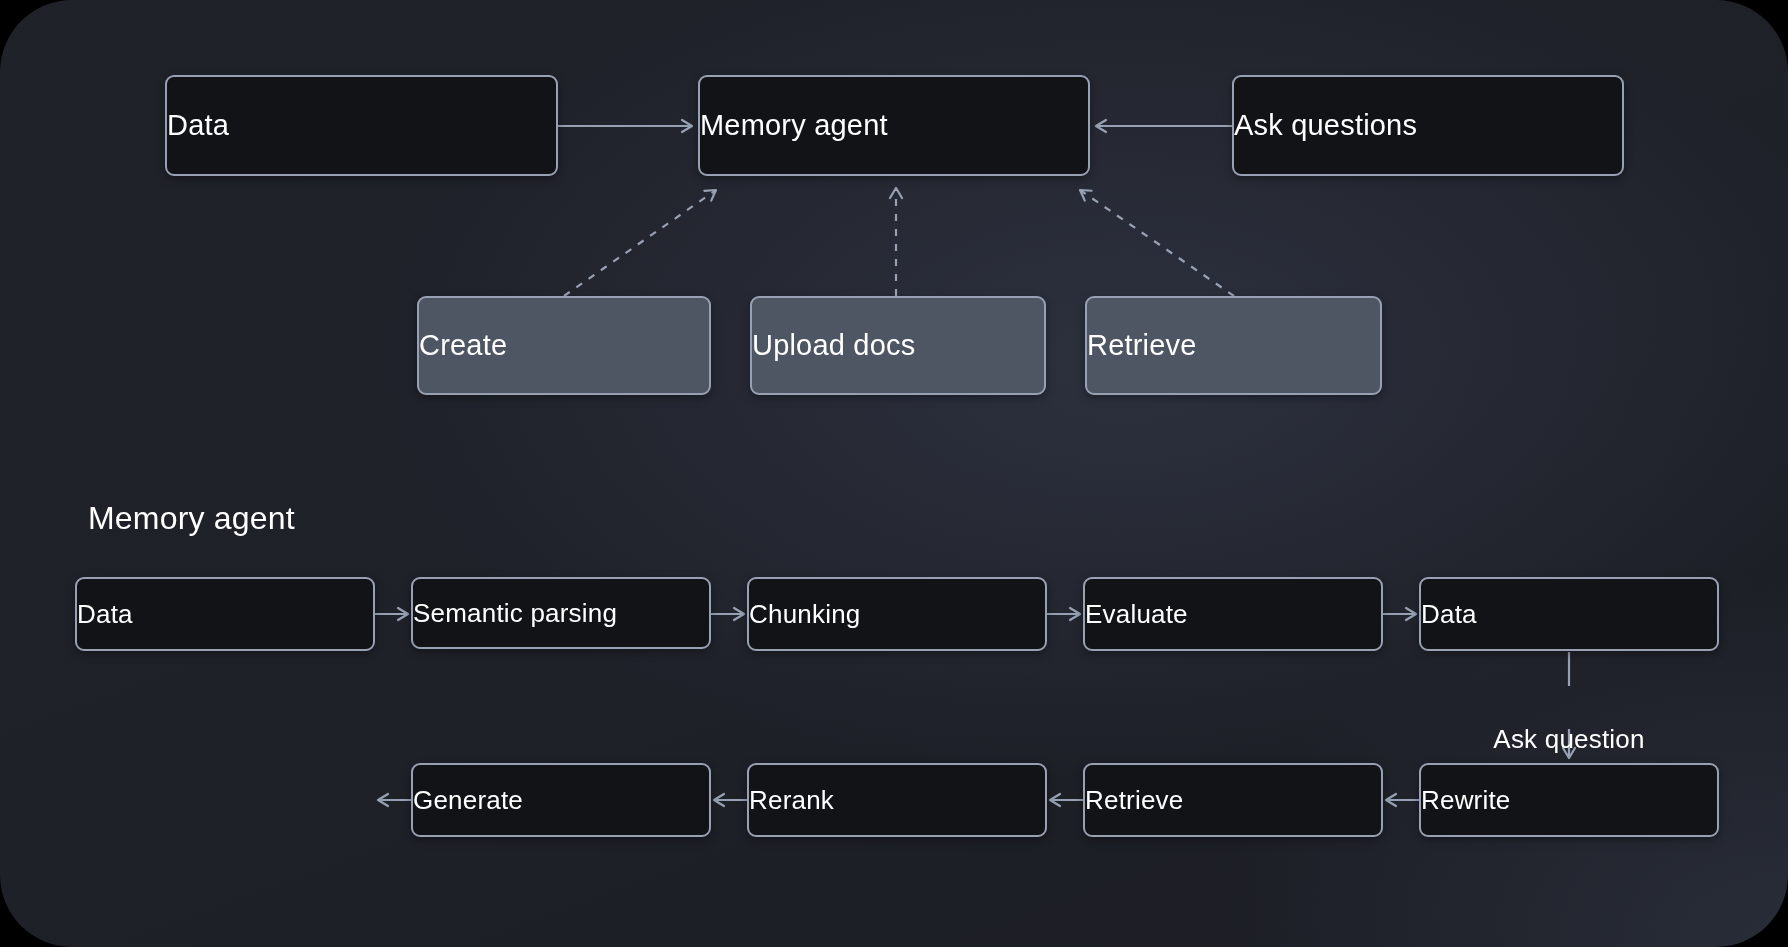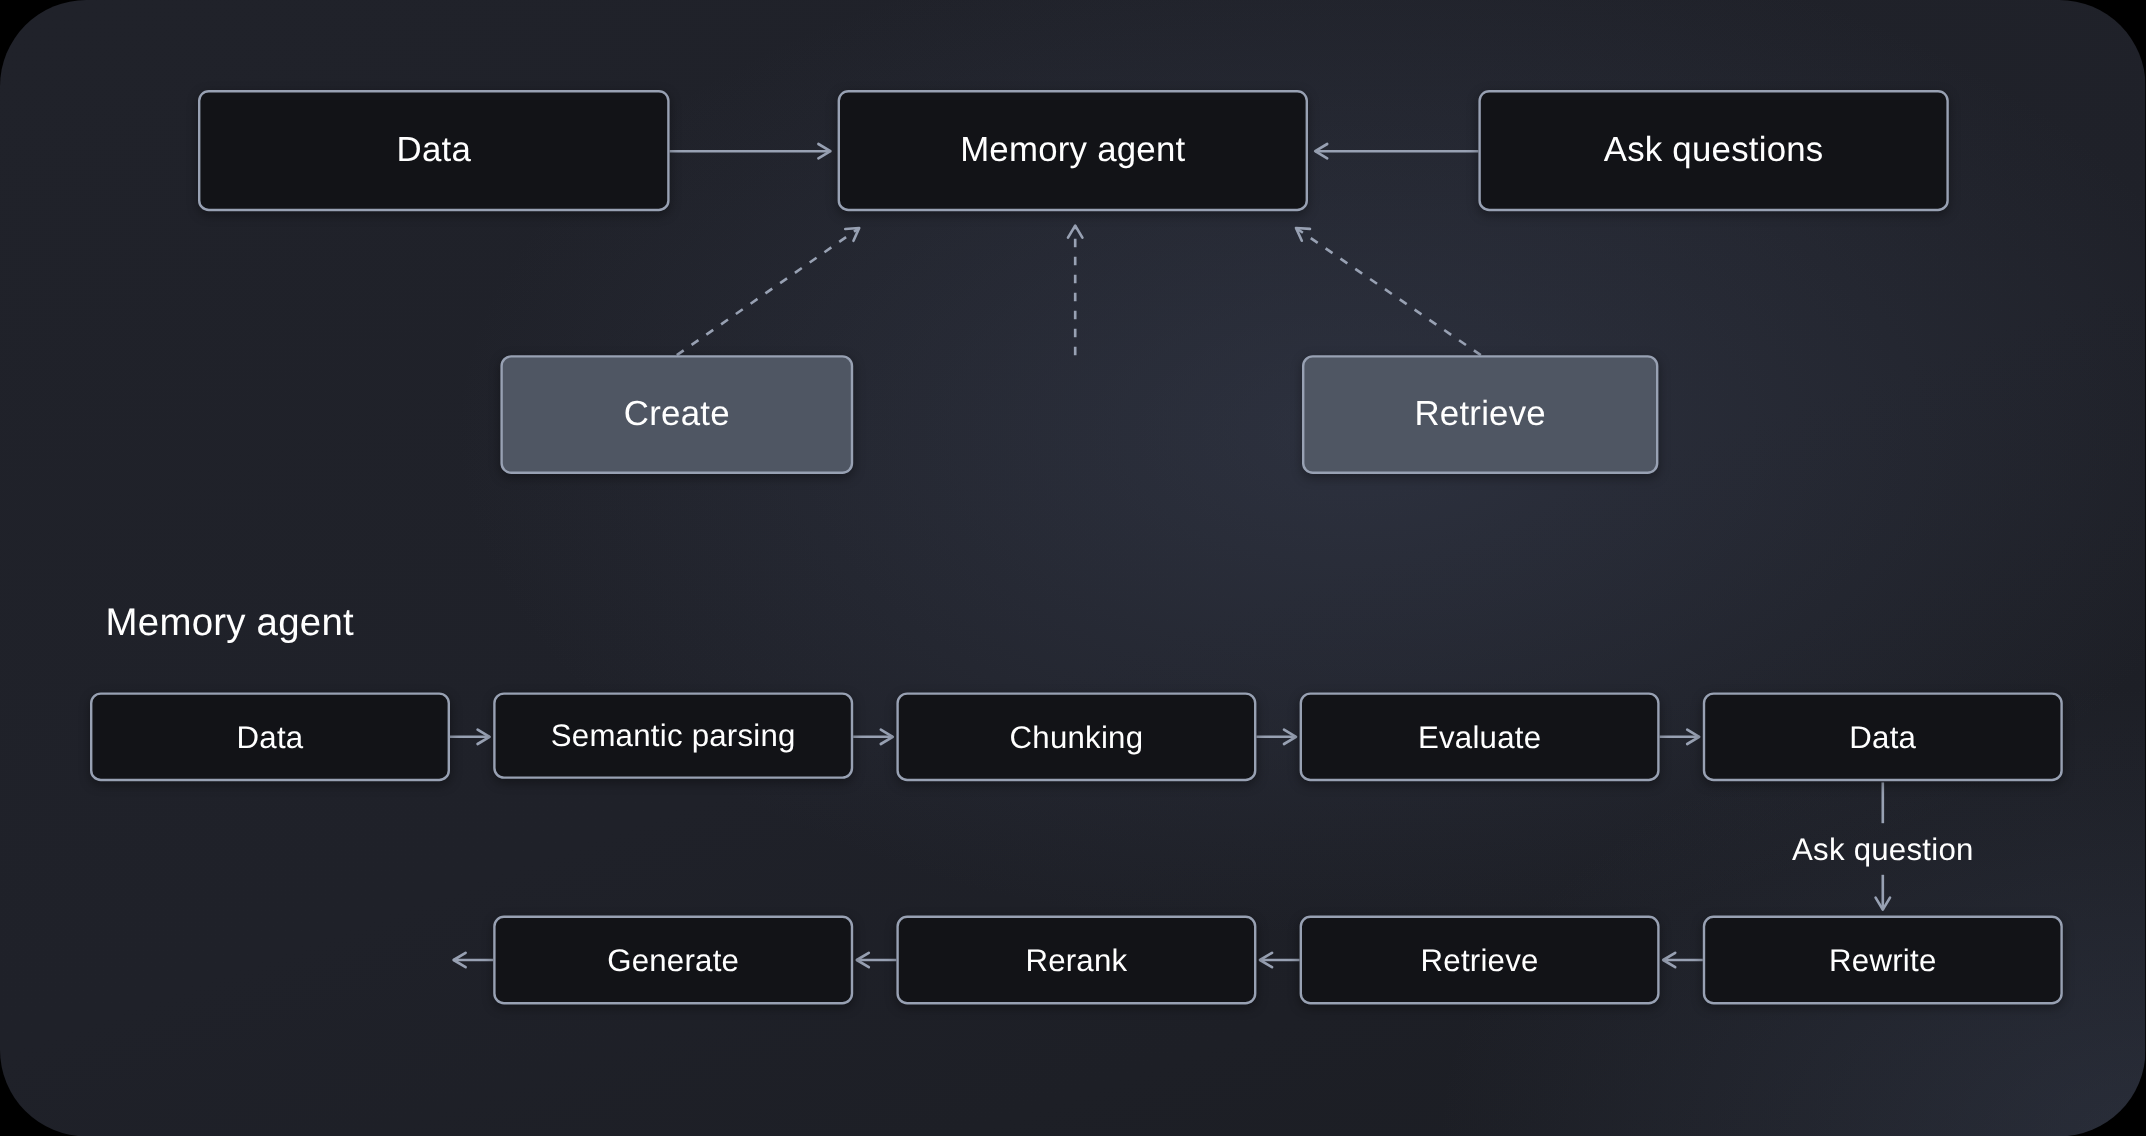--- a/index.html
+++ b/index.html
@@ -26,21 +26,21 @@
     height: 100%;
     pointer-events: none;
   }
   .node {
     position: absolute;
     box-sizing: border-box;
     border: 2.5px solid #98a1b3;
     border-radius: 9px;
     display: flex;
     align-items: center;
-    justify-content: center;
+    justify-content: flex-start;
     color: #ffffff;
     box-shadow: 0 3px 9px rgba(0,0,0,0.35);
     letter-spacing: 0.2px;
   }
   .dark  { background: #121317; }
   .slate { background: #4f5663; }
   .big   { font-size: 29px; }
   .small { font-size: 26px; }
   .section-title {
     position: absolute;
@@ -48,20 +48,21 @@
     font-size: 32px;
     letter-spacing: 0.2px;
   }
   .connector-label {
     position: absolute;
     color: #ffffff;
     font-size: 26px;
     transform: translateX(-50%);
     white-space: nowrap;
     letter-spacing: 0.2px;
+    margin-top: 31px;
   }
 </style>
 </head>
 <body>
 
 <div class="canvas">
 
   <svg class="edges" viewBox="0 0 1788 947">
     <defs>
       <marker id="arrow" viewBox="0 0 16 16" markerWidth="16" markerHeight="16" refX="13" refY="8" orient="auto" markerUnits="userSpaceOnUse">
@@ -96,20 +97,23 @@
   <div class="node dark big" style="left:698px; top:75px; width:392px; height:101px">
     <span>Memory agent</span>
   </div>
   <div class="node dark big" style="left:1232px; top:75px; width:392px; height:101px">
     <span>Ask questions</span>
   </div>
 
   <div class="node slate big" style="left:417px; top:296px; width:294px; height:99px">
     <span>Create</span>
   </div>
+  <div class="node slate big" style="left:750px; top:296px; width:296px; height:99px">
+    <span>Upload docs</span>
+  </div>
   <div class="node slate big" style="left:1085px; top:296px; width:297px; height:99px">
     <span>Retrieve</span>
   </div>
 
   <div class="section-title" style="left:88px; top:500px">Memory agent</div>
 
   <div class="node dark small" style="left:75px; top:577px; width:300px; height:74px">
     <span>Data</span>
   </div>
   <div class="node dark small" style="left:411px; top:577px; width:300px; height:72px">

